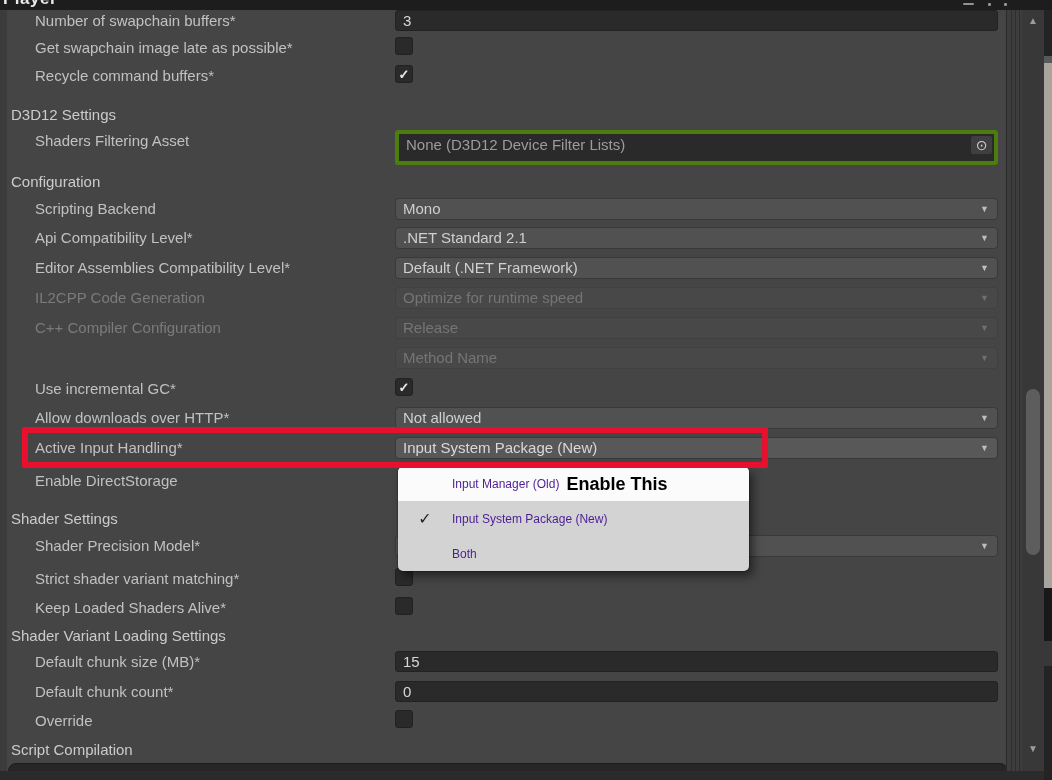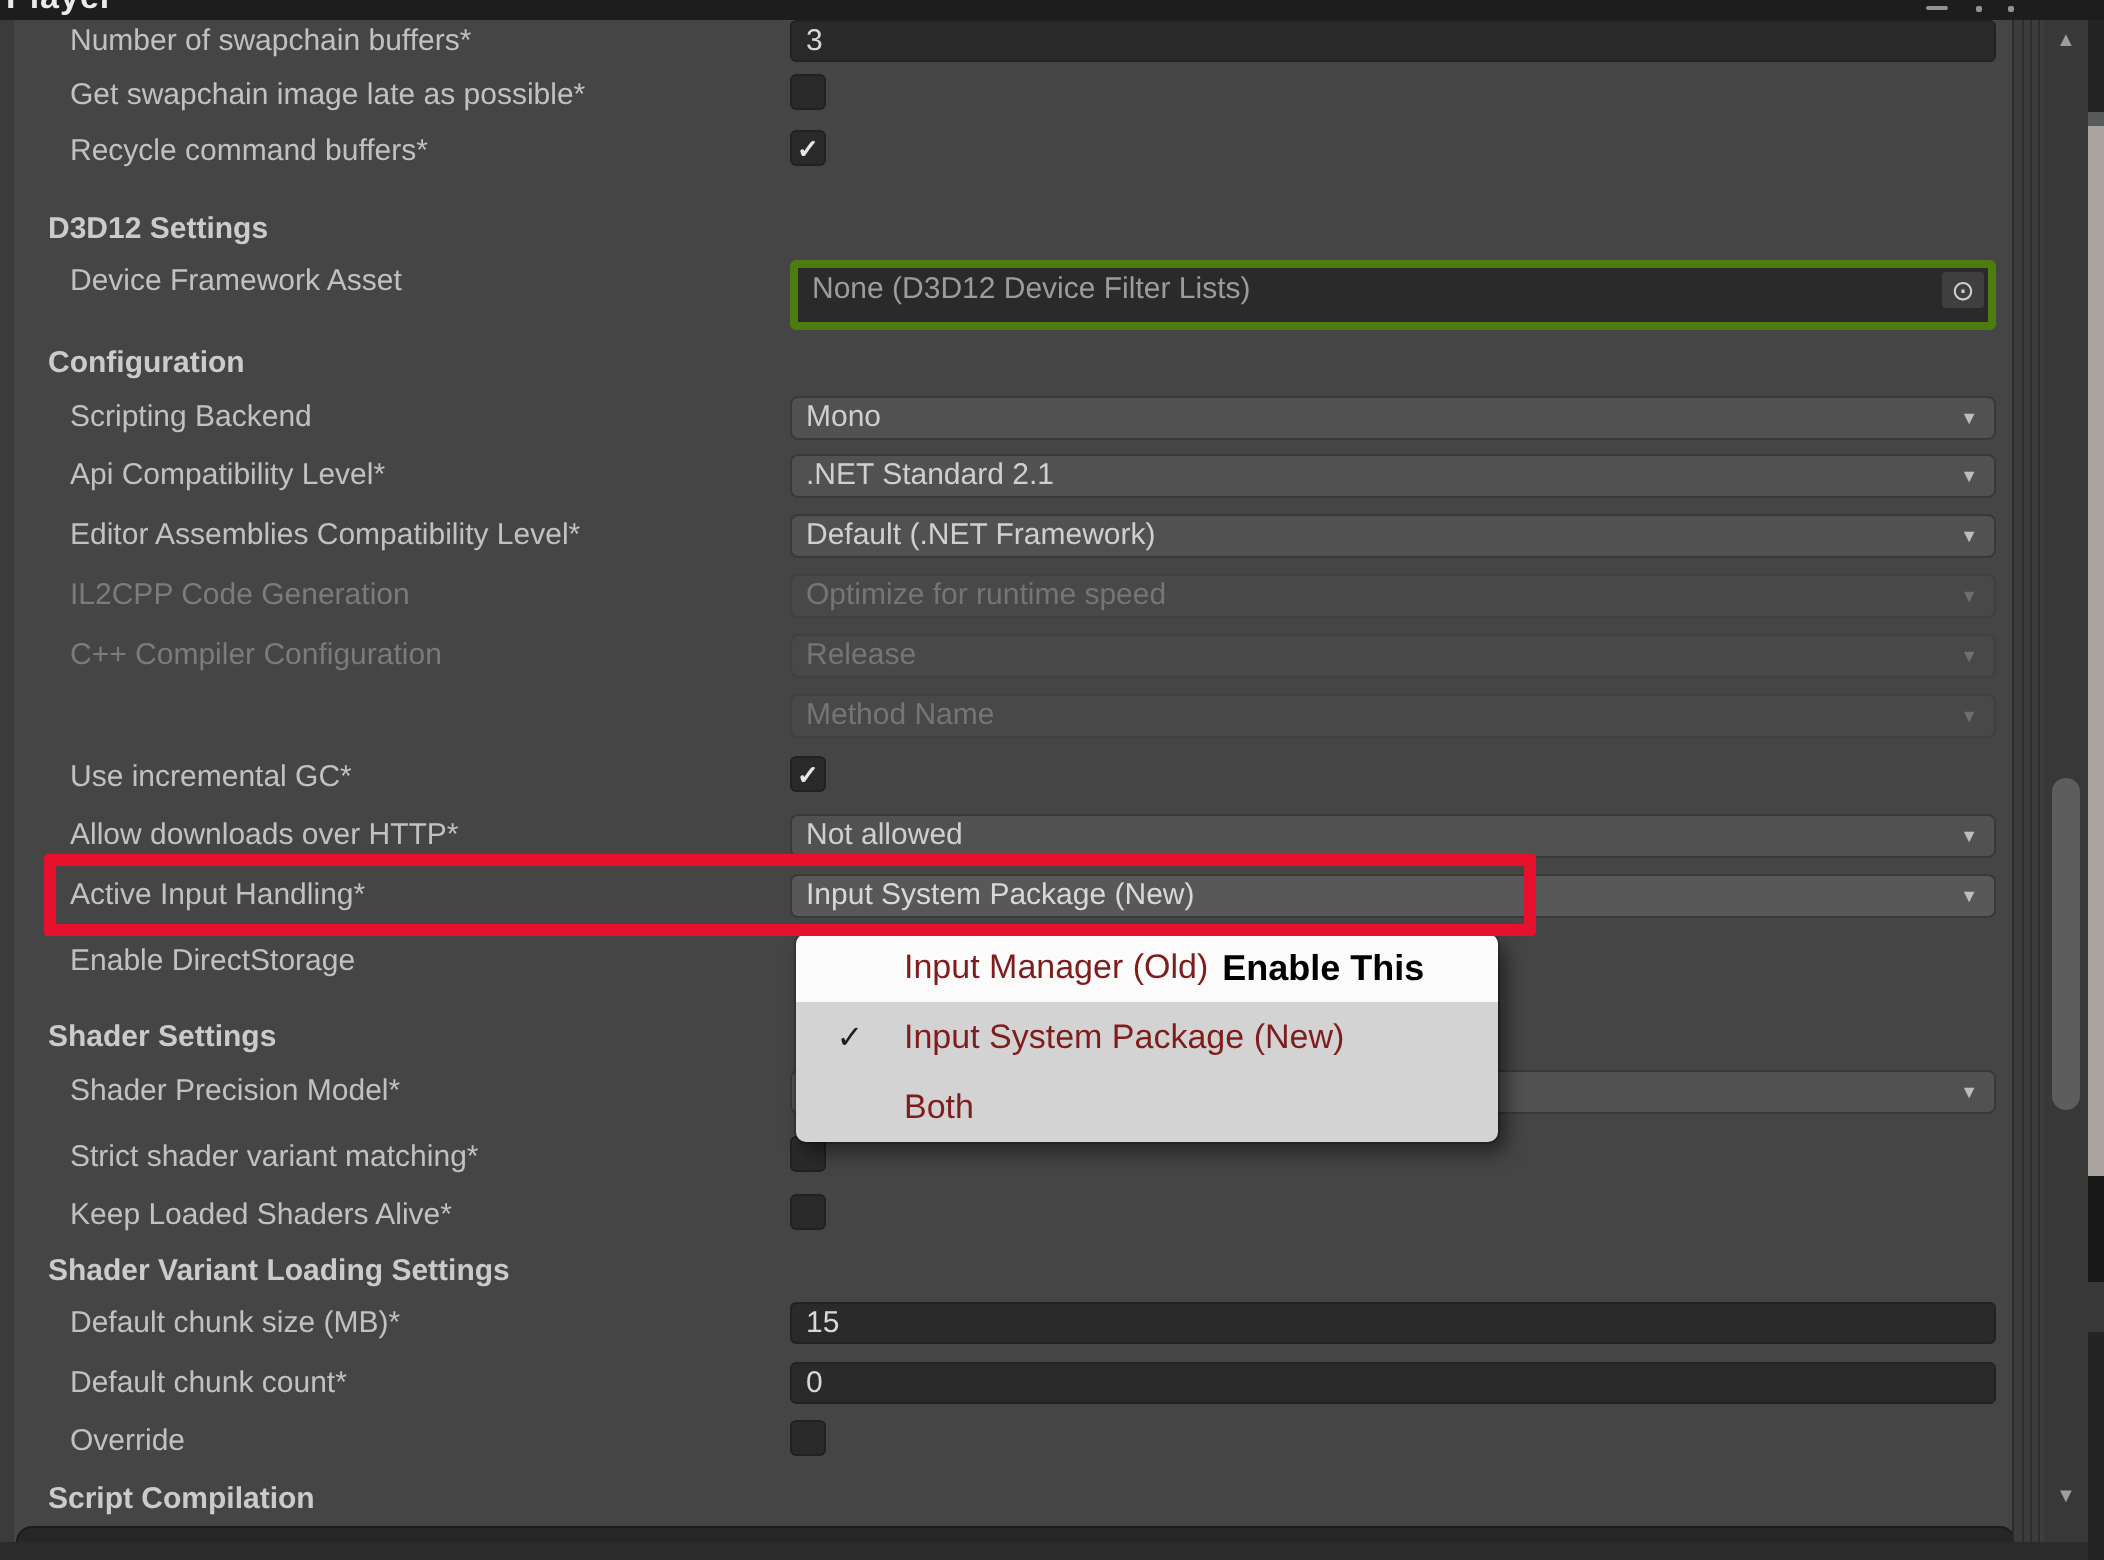--- a/index.html
+++ b/index.html
@@ -10,21 +10,21 @@
   
   .topbar{position:absolute;left:0;top:0;width:1052px;height:10px;background:#1d1d1d;overflow:hidden;z-index:4}
   .topbar .title{position:absolute;left:3px;top:-11px;font-weight:bold;font-size:17px;color:#eaeaea;letter-spacing:.5px}
   .tb-a{position:absolute;background:#8f9494;border-radius:1px}
 
   .leftedge{position:absolute;left:0;top:10px;width:7px;height:762px;background:#3b3b3b;z-index:1}
 
   
   .row{position:absolute;left:0;width:1006px;height:26px}
   .lbl{position:absolute;left:35px;top:2px;font-size:15px;color:#c1c1c1;white-space:nowrap}
-  .lbl.hdr{left:24px;font-weight:bold;color:#cbcbcb}
+  .lbl.hdr{left:11px;font-weight:normal;color:#cbcbcb}
   .lbl.dis{color:#7b7b7b}
   .ctl{position:absolute;left:395px;top:0;width:603px;box-sizing:border-box}
 
   .txt{height:21px;background:#2a2a2a;border:1px solid #222;border-radius:3px;
        color:#d8d8d8;font-size:15px;line-height:19px;padding-left:7px}
   .cb{width:18px;height:18px;background:#2a2a2a;border:1px solid #212121;border-radius:3px;
       color:#e8e8e8;font-size:13px;line-height:17px;text-align:center;font-weight:bold}
   .dd{height:22px;background:#515151;border:1px solid #393939;border-radius:4px;
       color:#cfcfcf;font-size:15px;line-height:20px;padding-left:7px}
   .dd .arr{position:absolute;right:8px;top:5px;font-size:9px;color:#bdbdbd;line-height:10px}
@@ -41,21 +41,21 @@
           border:6px solid #e8112d;border-radius:2px;z-index:6;pointer-events:none}
 
   
   #menu{position:absolute;left:398px;top:467px;width:351px;height:104px;background:#d3d3d3;
         border-radius:5px;overflow:hidden;z-index:5;
         box-shadow:4px 5px 10px rgba(0,0,0,.5),0 0 0 1px rgba(0,0,0,.18)}
   .mi{display:flex;align-items:center;height:35px}
   .mi.first{height:34px}
   .mi.hl{background:#fbfbfb}
   .mi .chk{flex:0 0 54px;text-align:center;font-size:16px;color:#1f1f1f}
-  .mi .mlabel{font-size:17px;color:#7f1d1d;white-space:nowrap}
+  .mi .mlabel{font-size:12px;color:#4c1d95;white-space:nowrap}
   .mi .mannot{font-weight:bold;font-size:18px;color:#000;margin-left:7px;white-space:nowrap}
 
   
   .rail{position:absolute;left:1006px;top:10px;width:16px;height:761px;background:#3d3d3d;
         border-left:1px solid #2a2a2a;z-index:3}
   .rail i{position:absolute;top:0;width:1px;height:100%;background:#2e2e2e}
   .track{position:absolute;left:1022px;top:10px;width:22px;height:761px;background:#383838;z-index:3}
   .thumb{position:absolute;left:4px;top:379px;width:14px;height:166px;background:#5d5d5d;border-radius:7px}
   .sarrow{position:absolute;left:0;width:22px;text-align:center;color:#9d9d9d;font-size:10px;line-height:12px}
 
@@ -92,21 +92,21 @@
   <div class="ctl cb" style="width:18px">
     <span>✓</span>
   </div>
 </div>
 
 <div class="row" style="top:104px">
   <span class="lbl hdr">D3D12 Settings</span>
 </div>
 
 <div class="row" style="top:130px">
-  <span class="lbl">Device Framework Asset</span>
+  <span class="lbl">Shaders Filtering Asset</span>
   <div class="ctl obj">
     <span>None (D3D12 Device Filter Lists)</span>
     <span class="picker">⊙</span>
   </div>
 </div>
 
 <div class="row" style="top:171px">
   <span class="lbl hdr">Configuration</span>
 </div>
 

